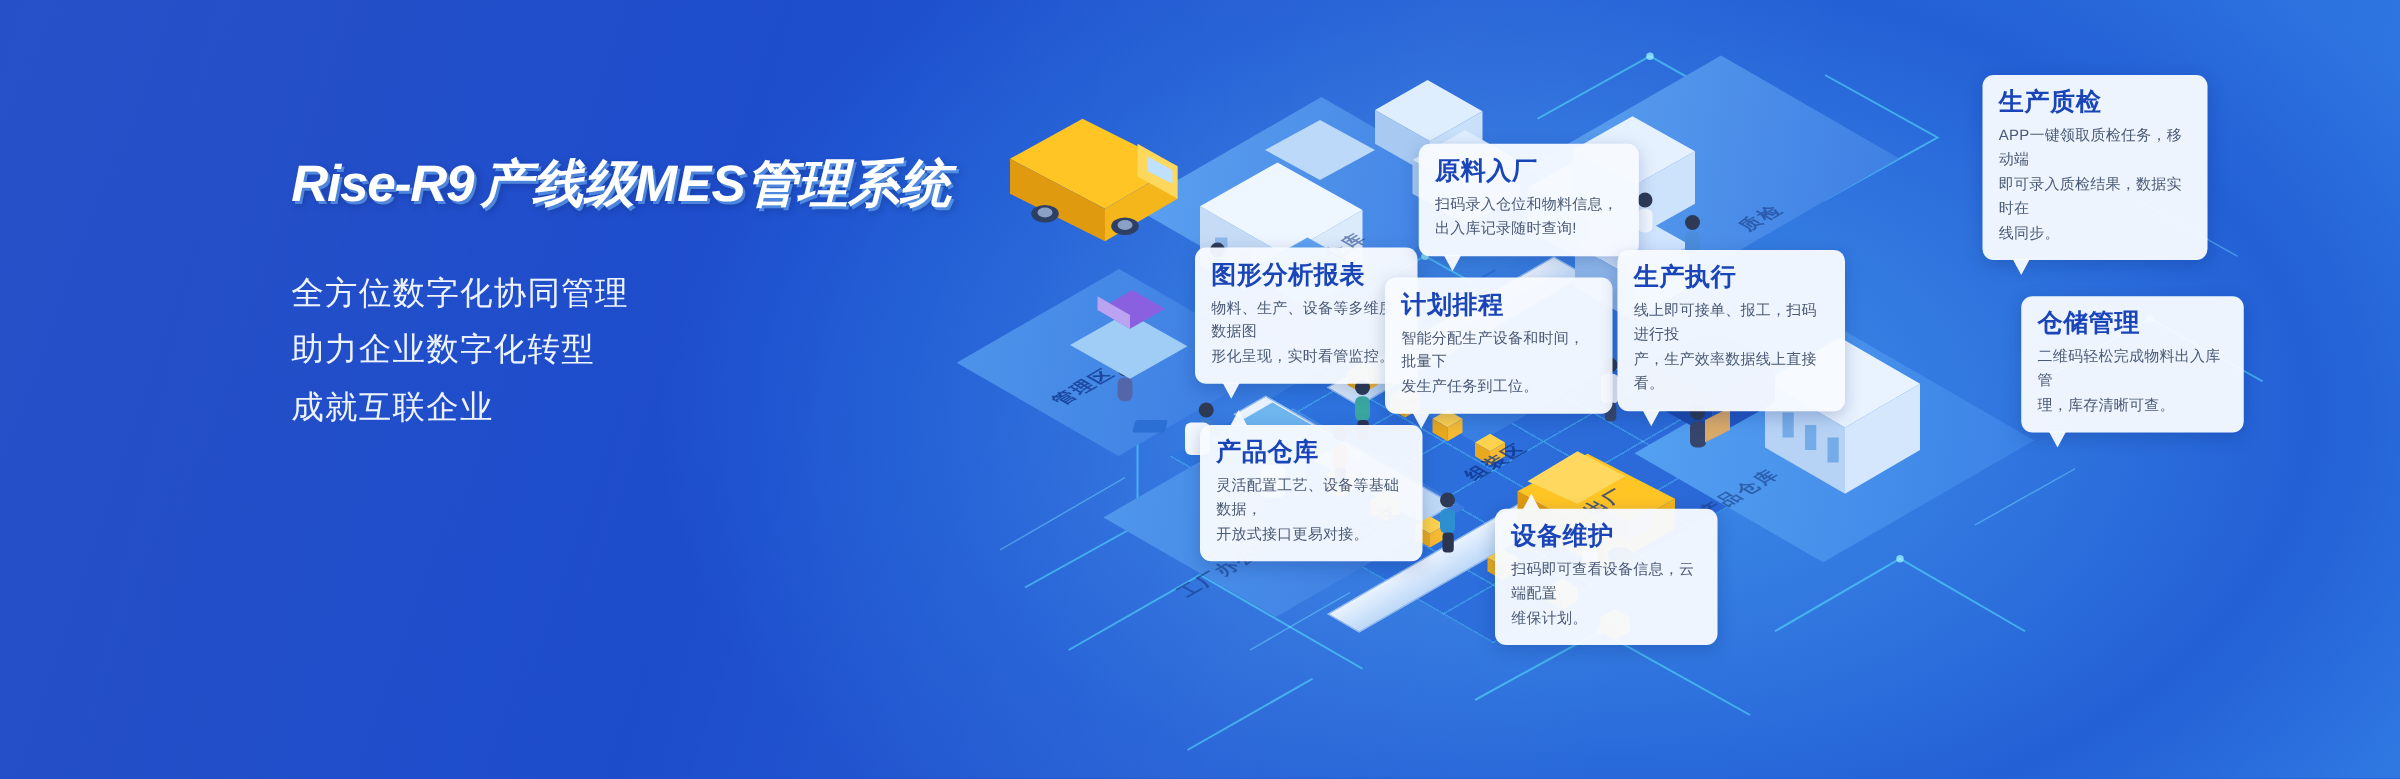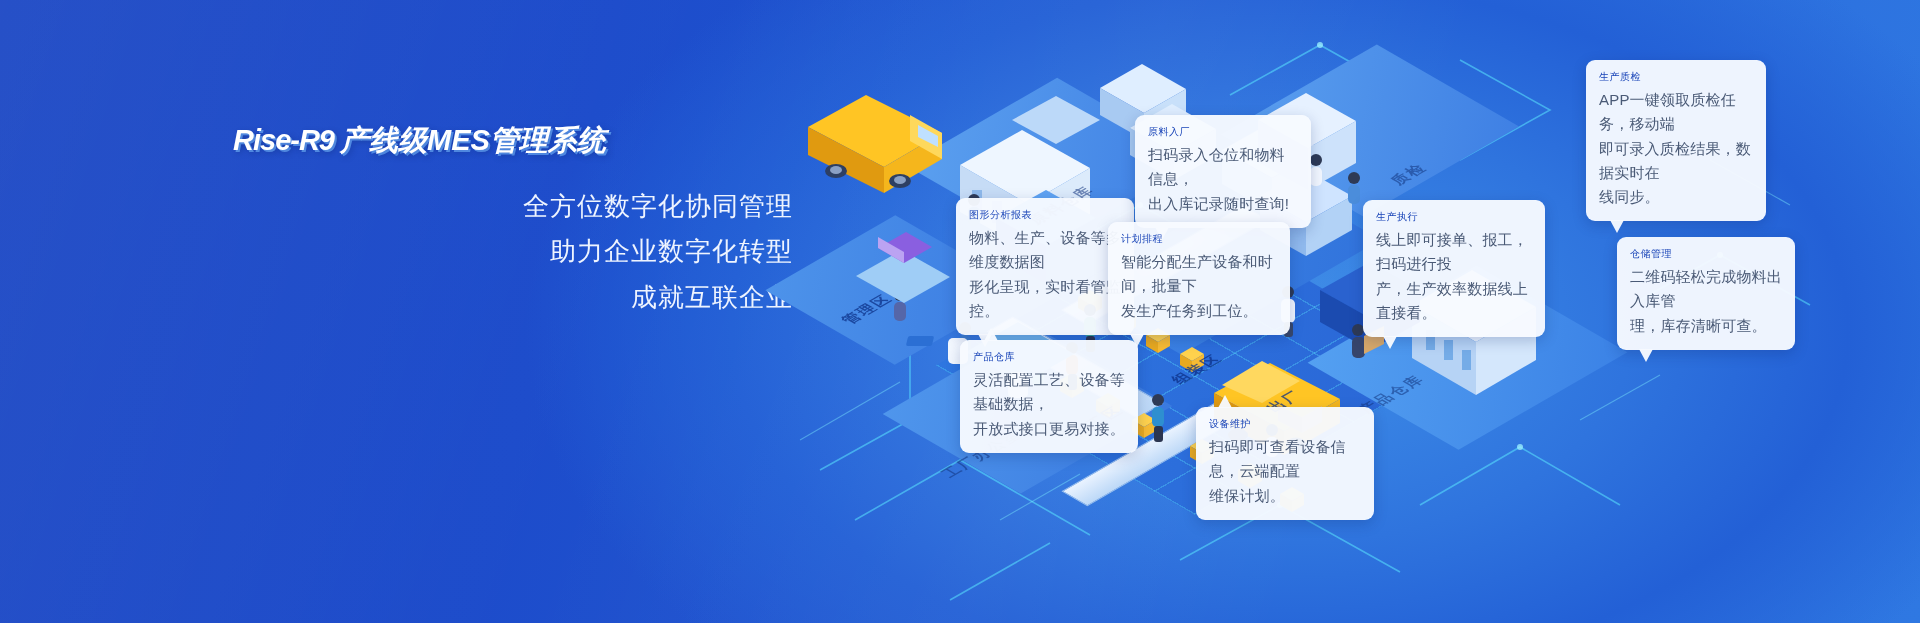--- a/index.html
+++ b/index.html
@@ -16,29 +16,28 @@
   }
   
   #sweep{
     position:absolute;inset:0;
     background:linear-gradient(108deg, rgba(255,255,255,0.05) 0%, rgba(255,255,255,0.0) 34%, rgba(255,255,255,0.04) 55%, rgba(255,255,255,0) 70%);
     pointer-events:none;
   }
   
   #copy{position:absolute;left:233px;top:124px;width:560px;}
   .headline{
-    font-size:29px;font-weight:bold;font-style:italic;color:#ffffff;
+    font-size:41px;font-weight:bold;font-style:italic;color:#ffffff;
     letter-spacing:0px;line-height:1.16;white-space:nowrap;
     text-shadow:2px 2px 0 rgba(120,190,255,.55), 3px 3px 6px rgba(8,30,90,.35);
   }
   .headline .latin{font-family:"Liberation Sans",sans-serif;letter-spacing:-1px;margin-right:6px;}
   .subline{
-    margin-top:26px;color:#eef4ff;font-size:26px;line-height:1.75;font-weight:500;
+    margin-top:40px;color:#eef4ff;font-size:26px;line-height:1.75;font-weight:500;
     letter-spacing:1px;
-    text-align:right;
   }
   .subline div{white-space:nowrap;}
   
   #scene{position:absolute;left:760px;top:0;width:1160px;height:623px;}
   
   .slab{
     position:absolute;
     transform:rotate(-30deg) skewX(30deg) scaleY(.8624);
   }
   .slab .top{position:absolute;inset:0;}
@@ -55,25 +54,25 @@
     white-space:nowrap;opacity:.72;
   }
   .zone.light{color:#12357f;opacity:.55;}
   
   .card{
     position:absolute;background:rgba(247,250,255,.96);
     border-radius:9px;padding:11px 13px 12px 13px;
     box-shadow:0 4px 14px rgba(8,34,100,.22);
   }
   .card .t{
-    color:#1a45b8;font-size:10px;font-weight:normal;letter-spacing:.5px;
+    color:#1a45b8;font-size:20px;font-weight:bold;letter-spacing:.5px;
     margin:0 0 6px 0;line-height:1.1;
   }
   .card .d{
-    color:#4a5a76;font-size:15px;line-height:1.62;letter-spacing:.2px;
+    color:#4a5a76;font-size:12px;line-height:1.62;letter-spacing:.2px;
     white-space:pre-line;
   }
   .card .tail{
     position:absolute;width:0;height:0;
     border-left:7px solid transparent;border-right:7px solid transparent;
   }
   .tail-down{border-top:13px solid rgba(247,250,255,.96);bottom:-12px;}
   .tail-up{border-bottom:13px solid rgba(247,250,255,.96);top:-12px;}
 </style>
 </head>
@@ -419,21 +418,21 @@
     <div class="tail tail-down" style="left:24px;"></div>
   </div>
 
   <div class="card" style="left:1108px;top:222px;width:156px;">
     <div class="t">计划排程</div>
     <div class="d">智能分配生产设备和时间，批量下
 发生产任务到工位。</div>
     <div class="tail tail-down" style="left:22px;"></div>
   </div>
 
-  <div class="card" style="left:1363px;top:200px;width:156px;">
+  <div class="card" style="left:1294px;top:200px;width:156px;">
     <div class="t">生产执行</div>
     <div class="d">线上即可接单、报工，扫码进行投
 产，生产效率数据线上直接看。</div>
     <div class="tail tail-down" style="left:20px;"></div>
   </div>
 
   <div class="card" style="left:1617px;top:237px;width:152px;">
     <div class="t">仓储管理</div>
     <div class="d">二维码轻松完成物料出入库管
 理，库存清晰可查。</div>

